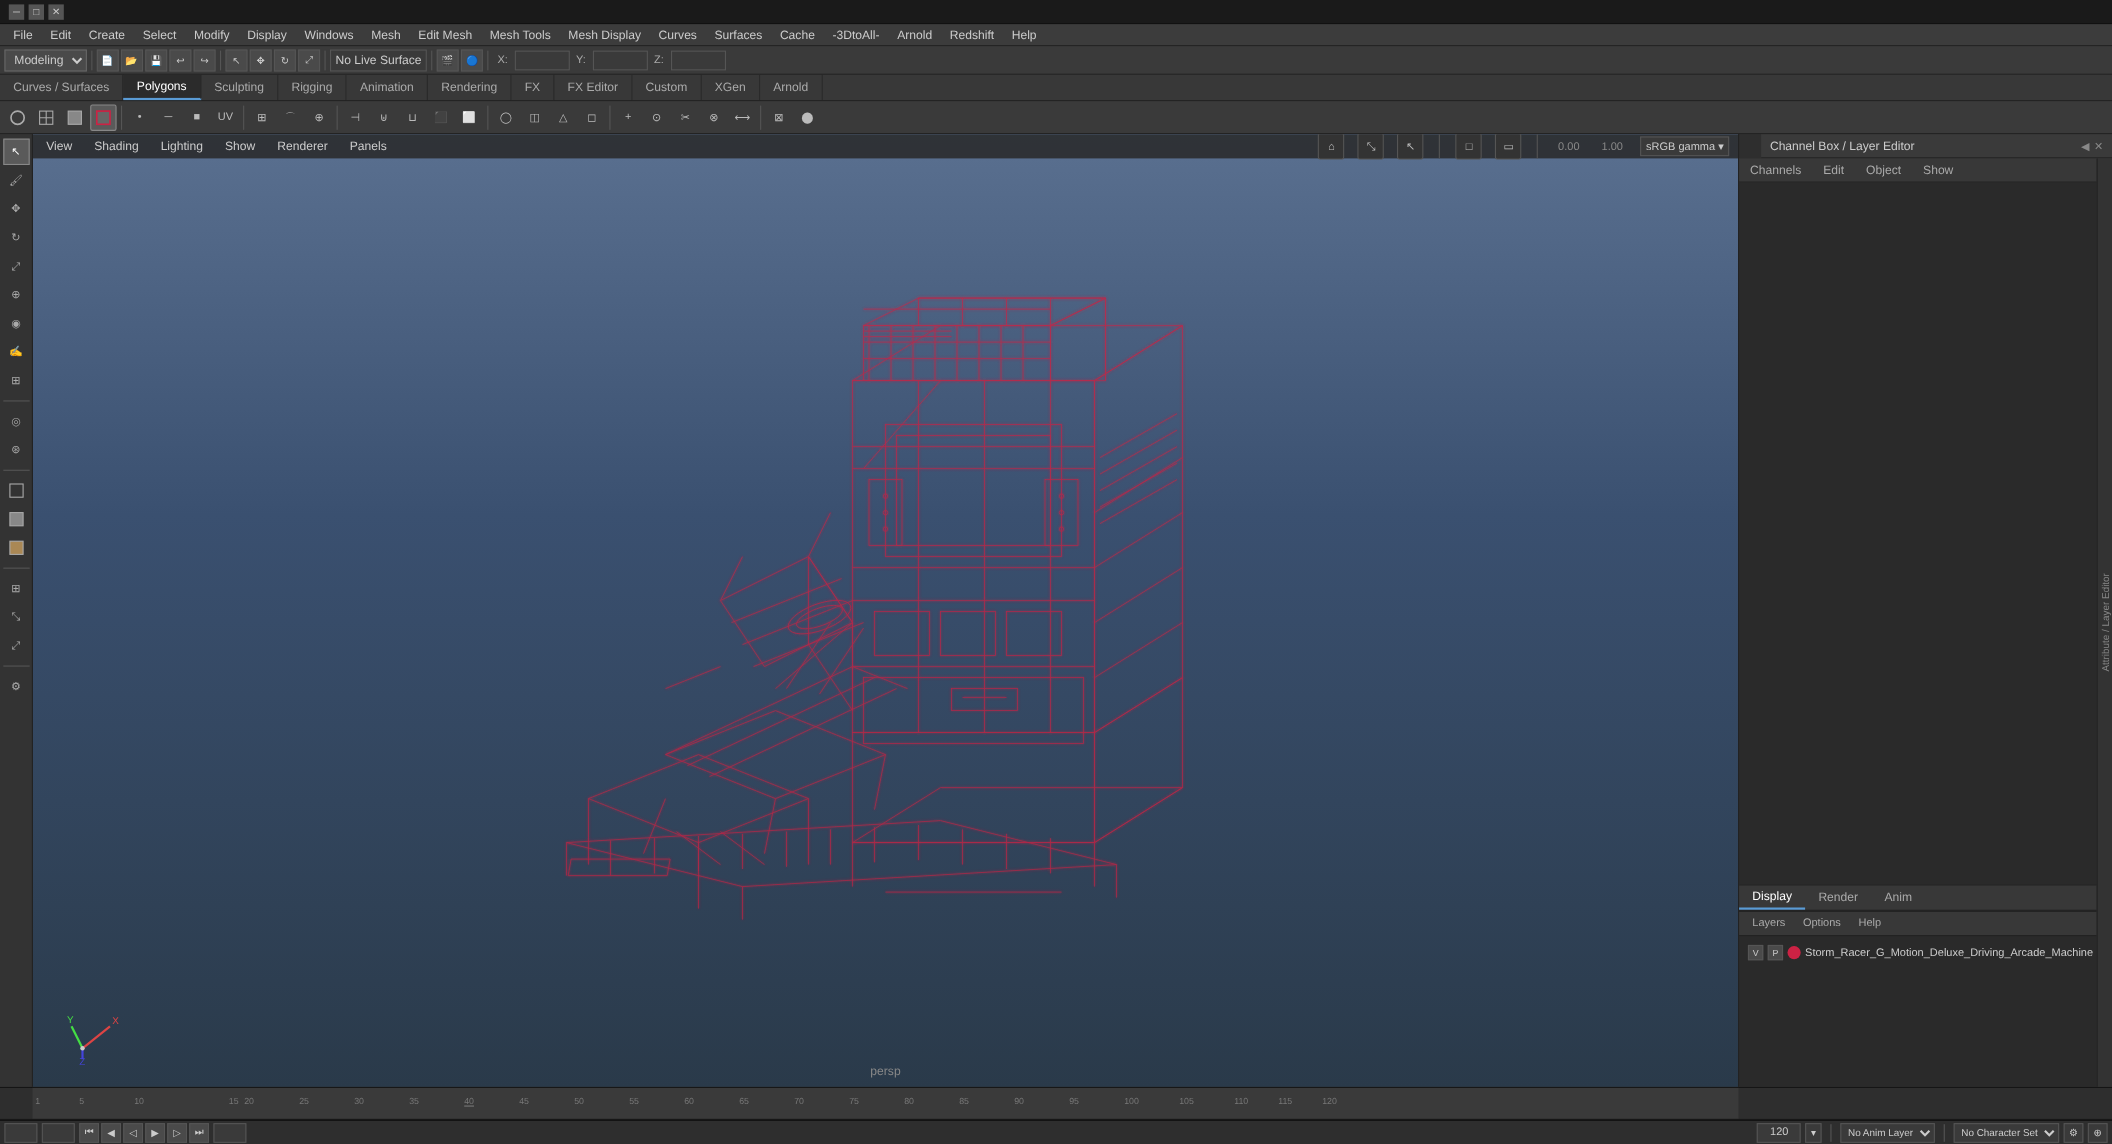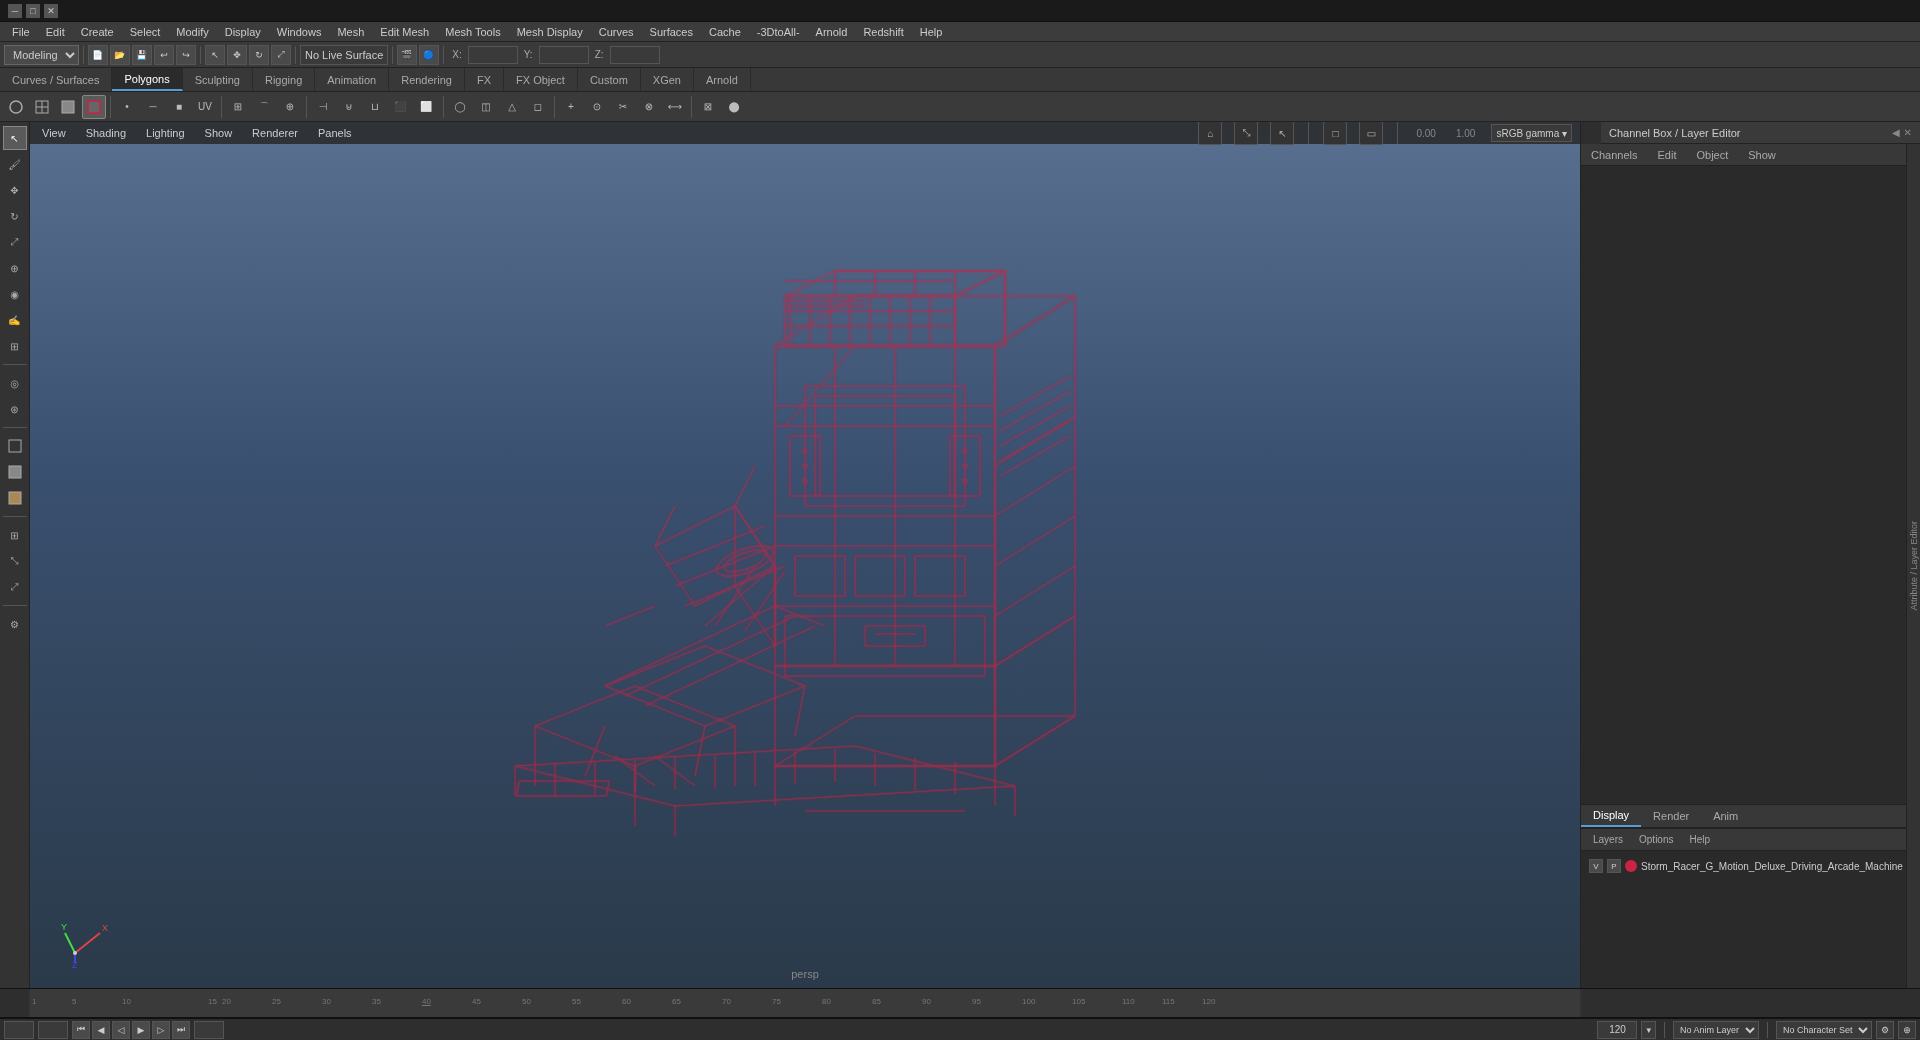--- a/index.html
+++ b/index.html
@@ -510,21 +510,21 @@
 </div>
 
 <div id="tab-bar">
   <div class="tab-item">Curves / Surfaces</div>
   <div class="tab-item active">Polygons</div>
   <div class="tab-item">Sculpting</div>
   <div class="tab-item">Rigging</div>
   <div class="tab-item">Animation</div>
   <div class="tab-item">Rendering</div>
   <div class="tab-item">FX</div>
-  <div class="tab-item">FX Object</div>
+  <div class="tab-item">FX Editor</div>
   <div class="tab-item">Custom</div>
   <div class="tab-item">XGen</div>
   <div class="tab-item">Arnold</div>
 </div>
 
 <div id="icon-toolbar">
 
   <button class="icon-btn" title="Object mode">
     <svg width="16" height="16">
         <circle cx="8" cy="8" r="6" fill="none" stroke="#aaa" stroke-width="1.5"></circle>

